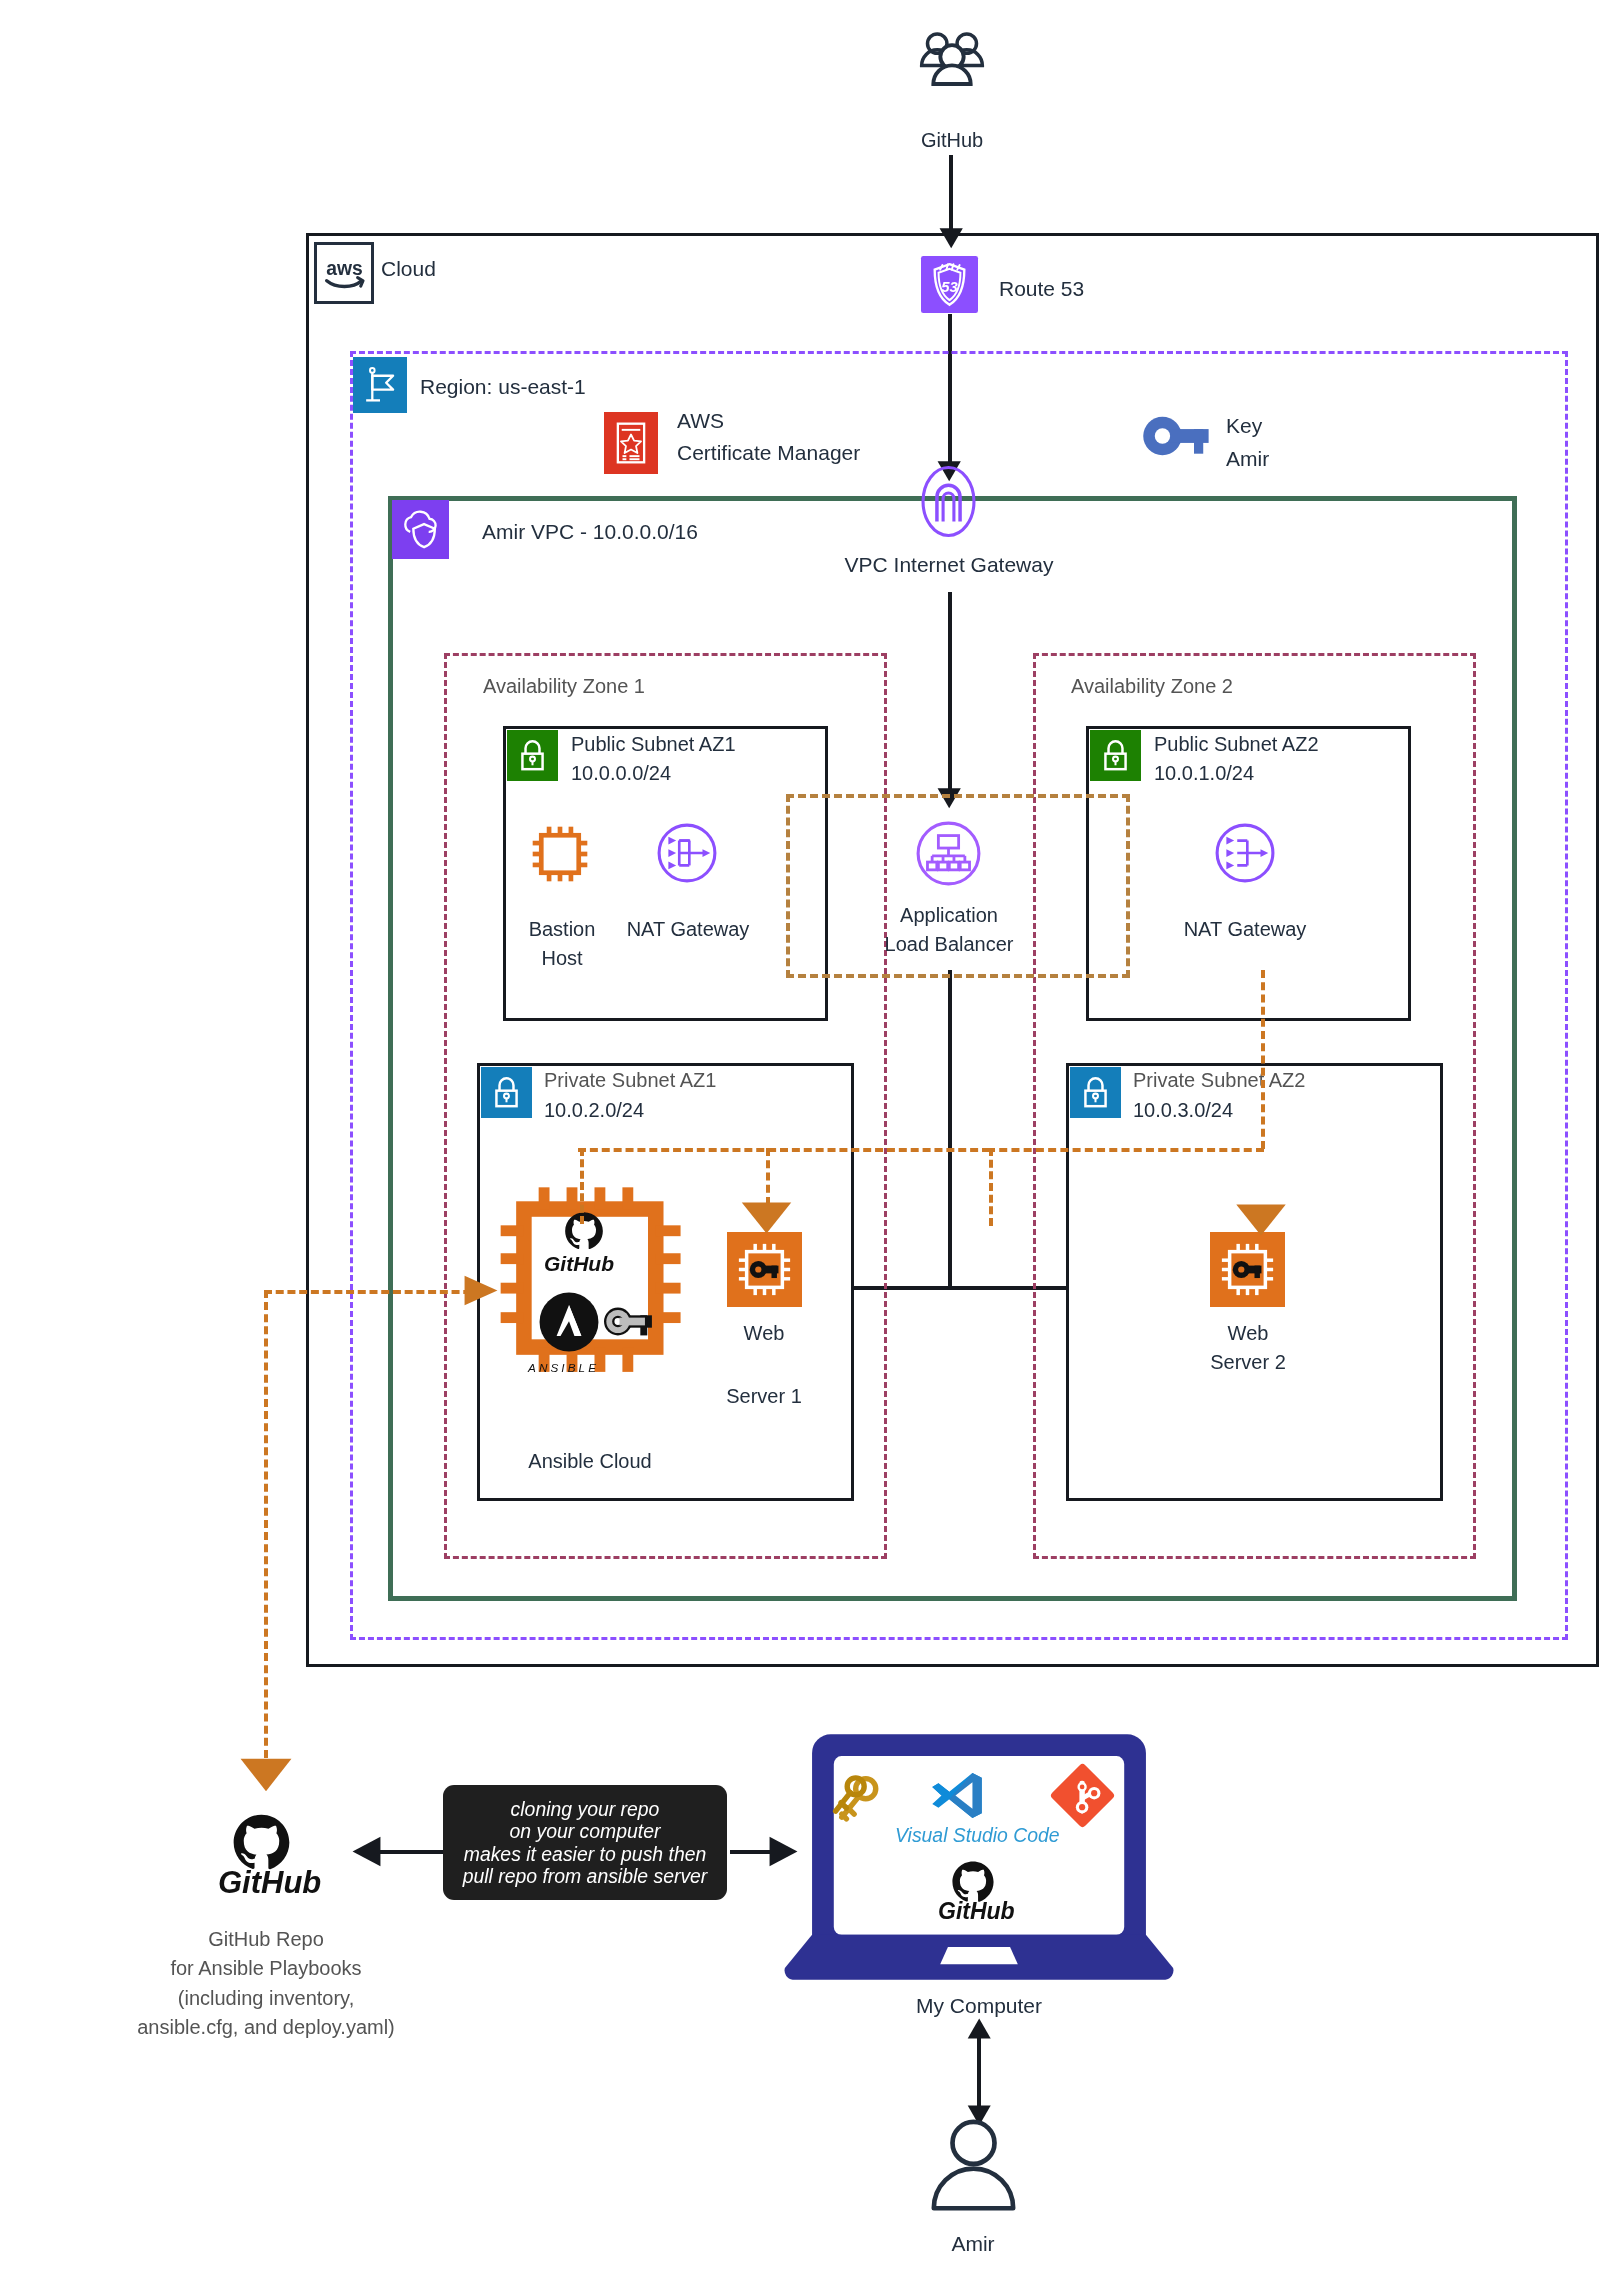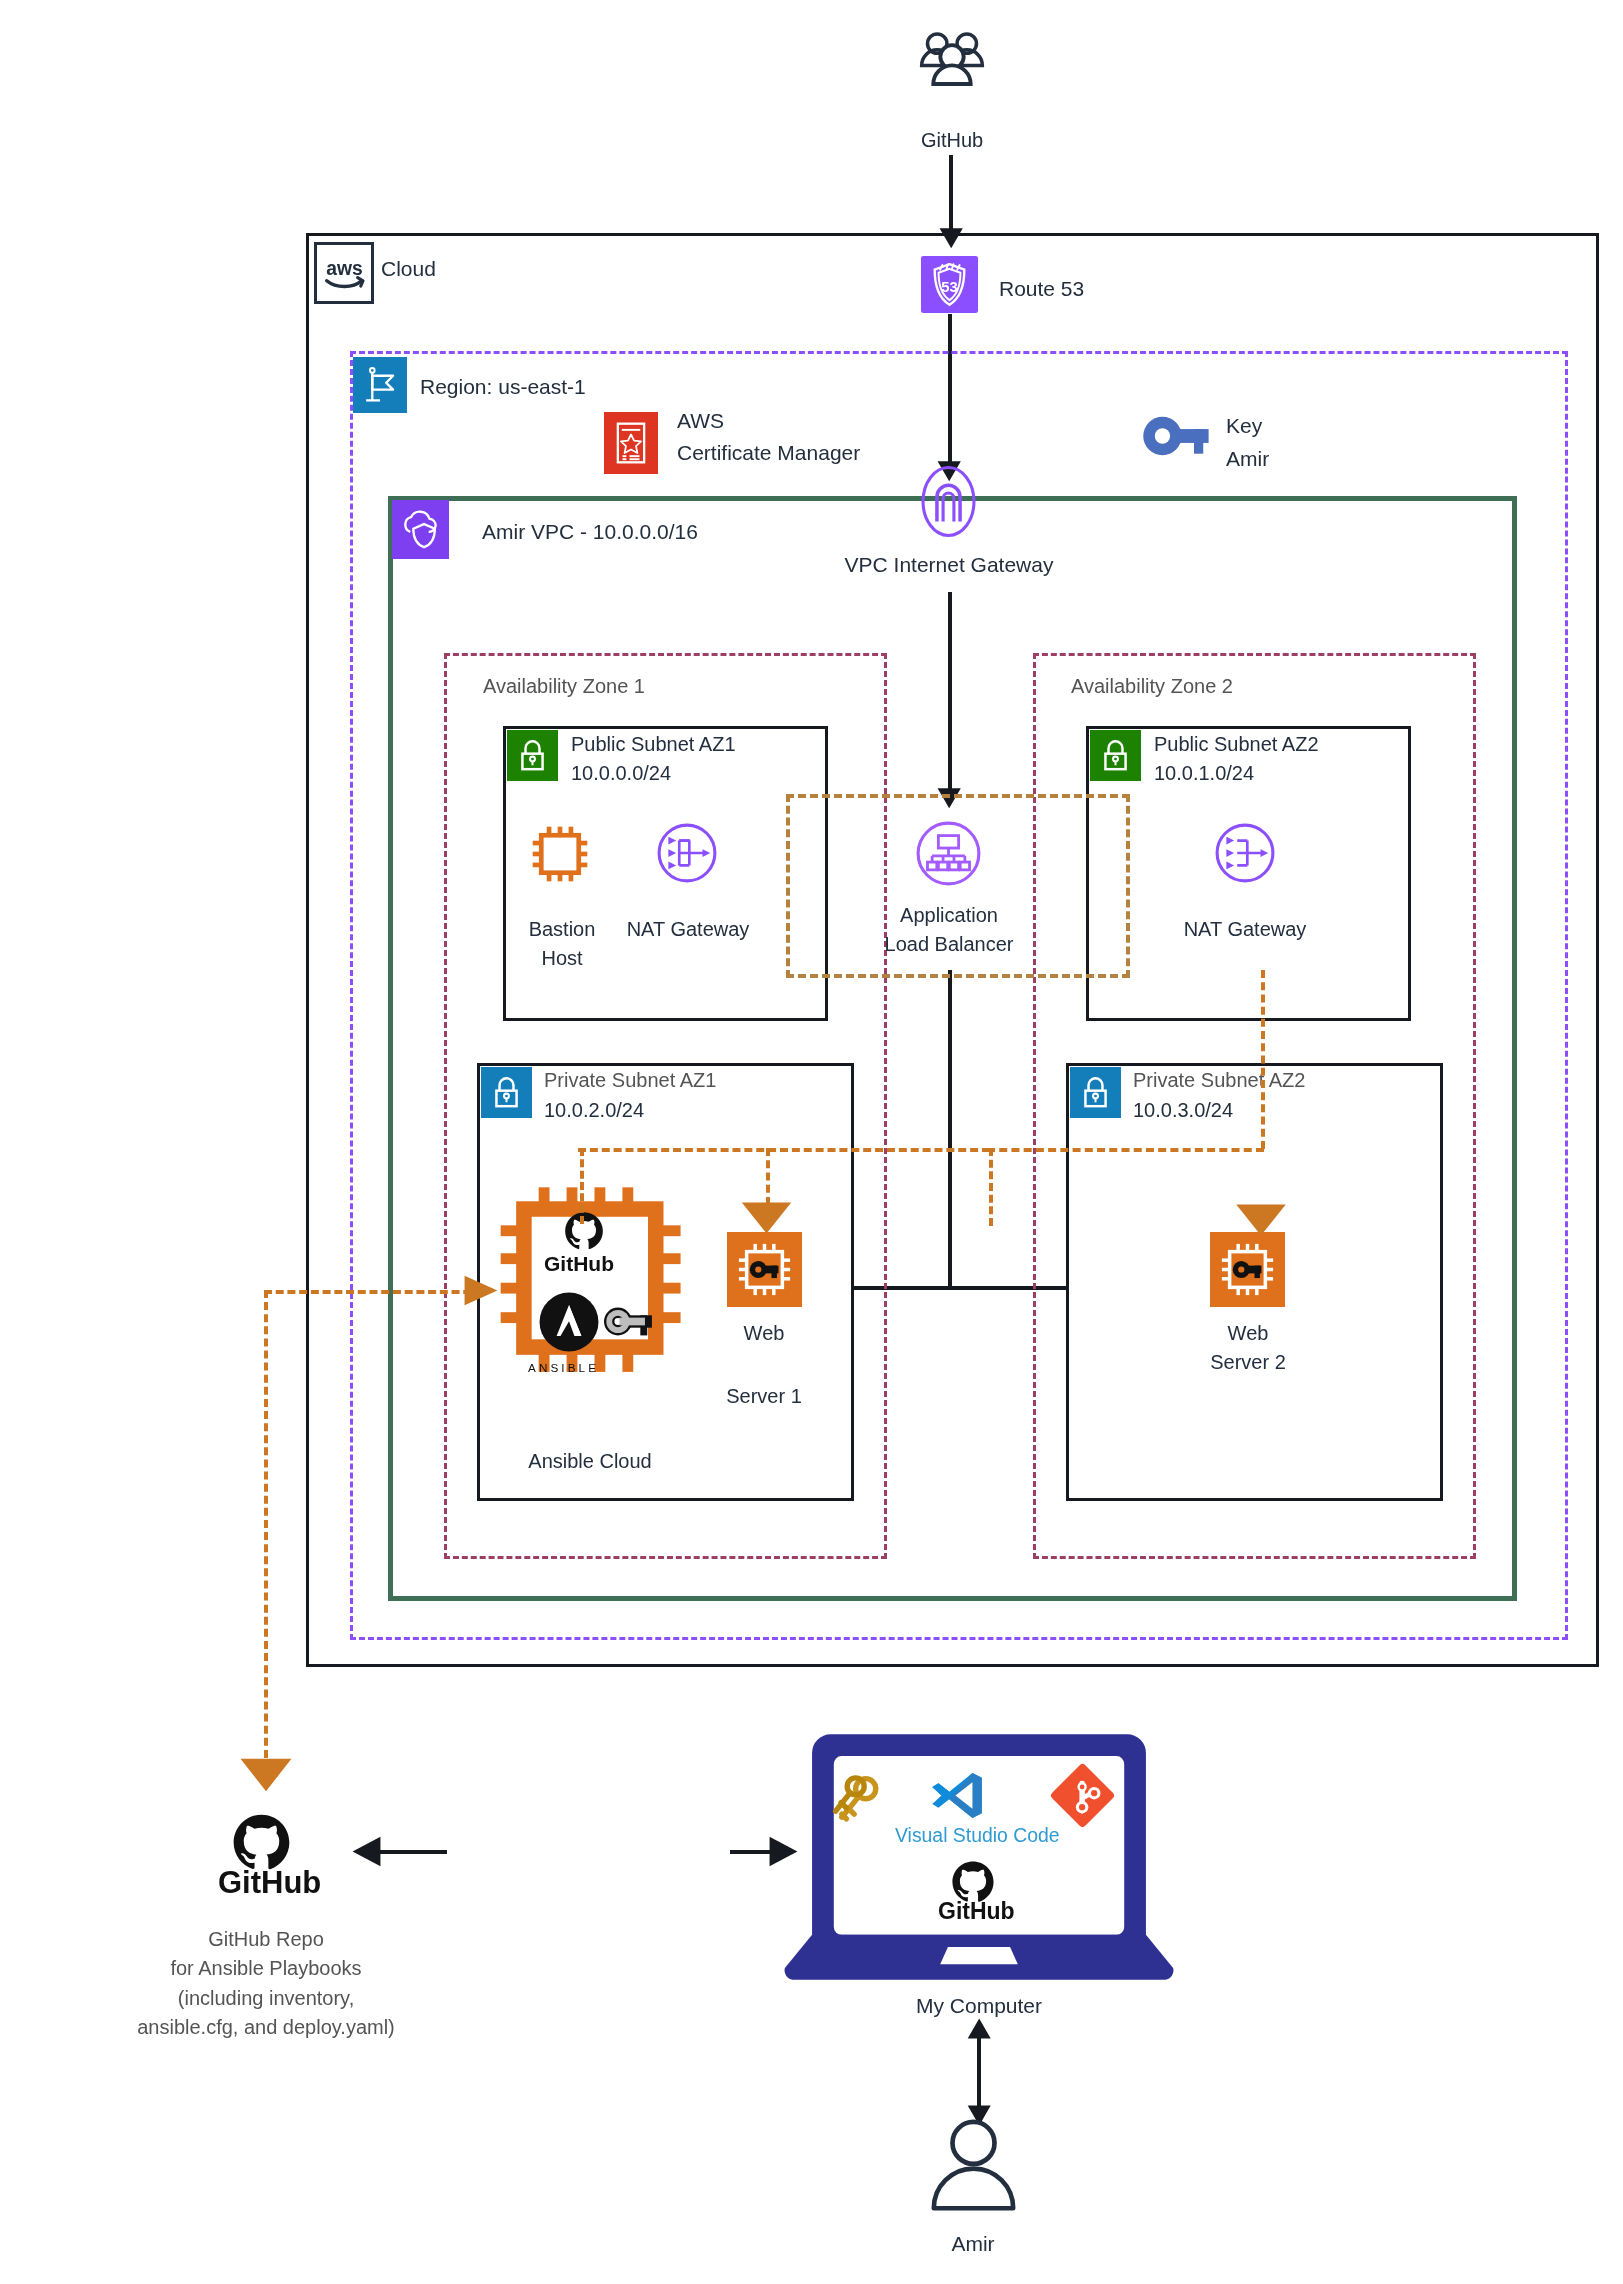--- a/index.html
+++ b/index.html
@@ -1,18 +1,18 @@
 <!DOCTYPE html>
 <html style="font-size:12.4px"><head>
 <meta charset="utf-8">
 <style>
   html,body{margin:0;padding:0;background:#ffffff;}
   body{font-family:"Liberation Sans", sans-serif;}
   #stage{position:relative;width:1624px;height:2284px;background:#fff;overflow:hidden;}
-  .abs{position:absolute;}
+  .abs{position:absolute;font-style:italic;}
   .lbl{position:absolute;color:#232f3e;white-space:pre;line-height:1.22;}
   .lbl.c{text-align:center;transform:translateX(-50%);}
   .gray{color:#545454;}
   .dark{color:#232f3e;}
 
   
   .box-cloud{position:absolute;border:3.9px solid #16191f;background:transparent;}
   .box-region{position:absolute;border:3.9px dashed #8c4fff;}
   .box-vpc{position:absolute;border:5.4px solid #3f6e56;}
   .box-az{position:absolute;border:3.9px dashed #9d3f63;}
@@ -449,20 +449,26 @@
   <div class="lbl c gray" style="left:266px;top:1986px;font-size:20px;">(including inventory,</div>
   <div class="lbl c gray" style="left:266px;top:2015px;font-size:20px;">ansible.cfg, and deploy.yaml)</div>
 
   <div class="line hline" style="left:379px;top:1850px;width:68px;"></div>
   <div class="abs" style="left:351px;top:1835px;">
     <svg width="31" height="33" viewBox="0 0 40 42">
         <polygon points="38,2 38,40 2,21" fill="#16191f"></polygon>
       </svg>
   </div>
 
+  <div class="abs" style="left:443px;top:1785px;width:284px;height:115px;background:#1f1f1f;border-radius:11px;display:flex;flex-direction:column;align-items:center;justify-content:center;padding:3.1px 4.7px;box-sizing:border-box;">
+    <div style="color:#fff;font-size:19.4px;line-height:1.16;text-align:center;white-space:nowrap;">cloning your repo</div>
+    <div style="color:#fff;font-size:19.4px;line-height:1.16;text-align:center;white-space:nowrap;">on your computer</div>
+    <div style="color:#fff;font-size:19.4px;line-height:1.16;text-align:center;white-space:nowrap;">makes it easier to push then</div>
+    <div style="color:#fff;font-size:19.4px;line-height:1.16;text-align:center;white-space:nowrap;">pull repo from ansible server</div>
+  </div>
 
   <div class="line hline" style="left:730px;top:1850px;width:48px;"></div>
   <div class="abs" style="left:768px;top:1835px;">
     <svg width="31" height="33" viewBox="0 0 40 42">
         <polygon points="2,2 2,40 38,21" fill="#16191f"></polygon>
       </svg>
   </div>
 
   <div class="abs" style="left:781px;top:1731px;">
     <svg width="396" height="249" viewBox="0 0 510 320">

